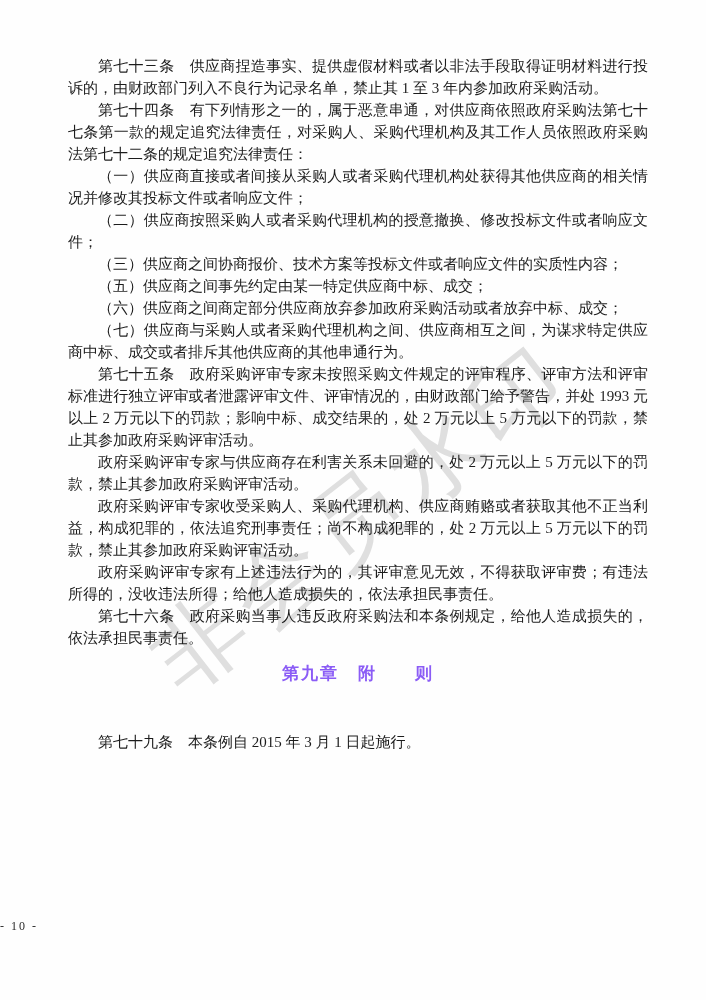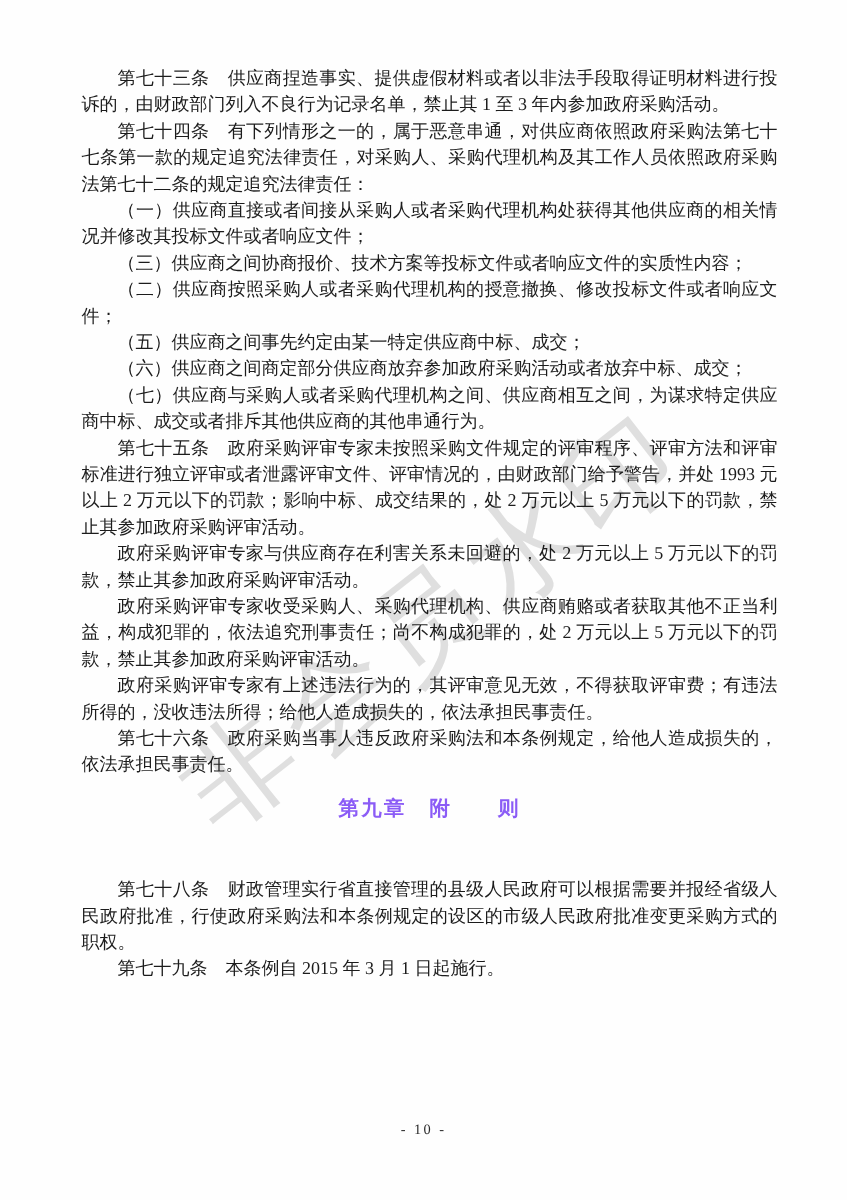--- a/index.html
+++ b/index.html
@@ -56,56 +56,53 @@
     font-size: 17px;
     line-height: 26px;
     letter-spacing: 2px;
     color: #8b5cf6;
   }
   .page-footer {
     position: absolute;
     top: 916px;
     left: 0;
     width: 706px;
-    text-align: center;
     z-index: 1;
-    margin-top: 16px;
   }
   .page-number {
     font-size: 12px;
     letter-spacing: 2px;
     color: #2a2a2a;
     font-family: "Liberation Serif", "DejaVu Serif", serif;
   }
 </style>
 </head>
 <body>
 
 <div class="page">
 
   <div class="watermark">非会员水印</div>
 
   <main class="content">
     <p>第七十三条　供应商捏造事实、提供虚假材料或者以非法手段取得证明材料进行投诉的，由财政部门列入不良行为记录名单，禁止其 1 至 3 年内参加政府采购活动。</p>
     <p>第七十四条　有下列情形之一的，属于恶意串通，对供应商依照政府采购法第七十七条第一款的规定追究法律责任，对采购人、采购代理机构及其工作人员依照政府采购法第七十二条的规定追究法律责任：</p>
     <p>（一）供应商直接或者间接从采购人或者采购代理机构处获得其他供应商的相关情况并修改其投标文件或者响应文件；</p>
+    <p>（二）供应商按照采购人或者采购代理机构的授意撤换、修改投标文件或者响应文件；</p>
     <p>（三）供应商之间协商报价、技术方案等投标文件或者响应文件的实质性内容；</p>
-    <p>（二）供应商按照采购人或者采购代理机构的授意撤换、修改投标文件或者响应文件；</p>
     <p>（五）供应商之间事先约定由某一特定供应商中标、成交；</p>
     <p>（六）供应商之间商定部分供应商放弃参加政府采购活动或者放弃中标、成交；</p>
     <p>（七）供应商与采购人或者采购代理机构之间、供应商相互之间，为谋求特定供应商中标、成交或者排斥其他供应商的其他串通行为。</p>
     <p>第七十五条　政府采购评审专家未按照采购文件规定的评审程序、评审方法和评审标准进行独立评审或者泄露评审文件、评审情况的，由财政部门给予警告，并处 1993 元以上 2 万元以下的罚款；影响中标、成交结果的，处 2 万元以上 5 万元以下的罚款，禁止其参加政府采购评审活动。</p>
     <p>政府采购评审专家与供应商存在利害关系未回避的，处 2 万元以上 5 万元以下的罚款，禁止其参加政府采购评审活动。</p>
     <p>政府采购评审专家收受采购人、采购代理机构、供应商贿赂或者获取其他不正当利益，构成犯罪的，依法追究刑事责任；尚不构成犯罪的，处 2 万元以上 5 万元以下的罚款，禁止其参加政府采购评审活动。</p>
     <p>政府采购评审专家有上述违法行为的，其评审意见无效，不得获取评审费；有违法所得的，没收违法所得；给他人造成损失的，依法承担民事责任。</p>
     <p>第七十六条　政府采购当事人违反政府采购法和本条例规定，给他人造成损失的，依法承担民事责任。</p>
 
     <h2 class="chapter-heading">第九章　附　　则</h2>
 
-    <p>第七十八条　财政管理实行省直接管理的县级人民政府可以根据需要并报经省级人民政府批准，行使政府采购法和本条例规定的设区的市级人民政府批准变更采购方式的职权。</p>
     <p>第七十九条　本条例自 2015 年 3 月 1 日起施行。</p>
   </main>
 
   <footer class="page-footer">
     <span class="page-number">- 10 -</span>
   </footer>
 
 </div>
 
 </body></html>

